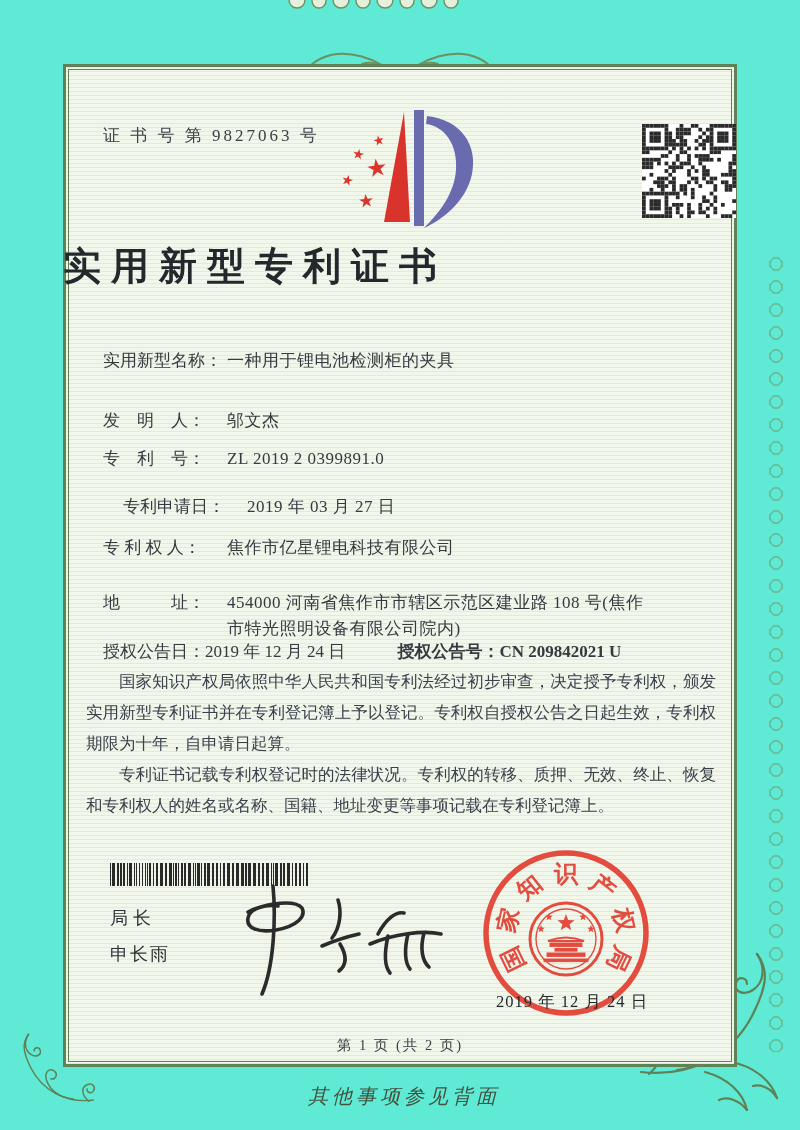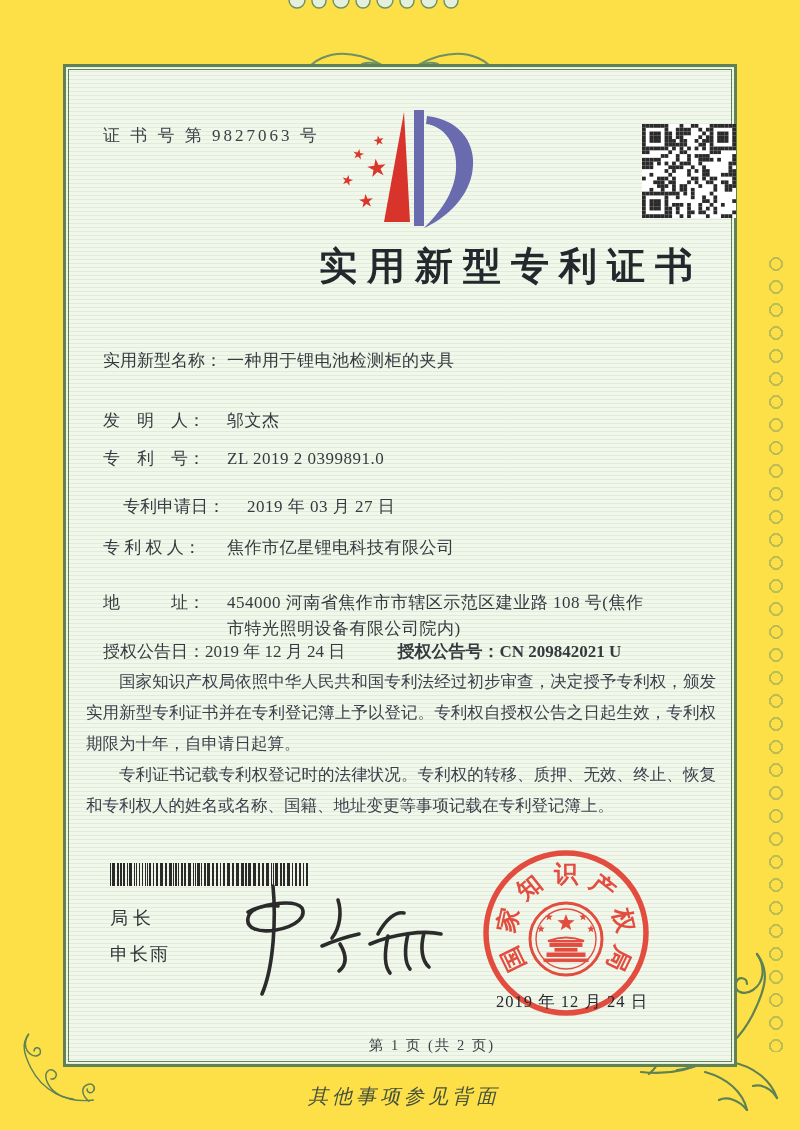--- a/index.html
+++ b/index.html
@@ -3,58 +3,58 @@
 <meta charset="utf-8">
 <style>
   html,body{margin:0;padding:0;}
   body{
     width:800px;height:1130px;
     font-family:"Liberation Serif","DejaVu Serif",serif;
     background:#ffffff;
   }
   .page{
     position:relative;width:800px;height:1130px;
-    background:#fde047;overflow:hidden;
+    background:#5eead4;overflow:hidden;
   }
   
   .frame{
     position:absolute;left:63px;top:64px;width:674px;height:1003px;
     border:3px solid #5e8156;
     background:#f2f7ec;
     background-image:repeating-linear-gradient(180deg,
       rgba(140,175,130,0.16) 0px, rgba(140,175,130,0.16) 1px,
       rgba(255,255,255,0) 1px, rgba(255,255,255,0) 4px);
     box-sizing:border-box;
   }
   .frame-inner{
     position:absolute;inset:2px;border:1px solid #5e8156;
   }
   .abs{position:absolute;}
   .cert-no{
     left:103px;top:124px;font-size:17px;letter-spacing:3px;color:#3b4145;
   }
   .title{
-    left:63px;top:241px;width:640px;text-align:right;
+    left:63px;top:241px;width:640px;text-align:left;
     font-size:38px;font-weight:600;letter-spacing:10px;color:#23282c;
   }
   .field-row{left:103px;width:560px;color:#343b3f;font-size:17px;line-height:26px;}
   .field-label{display:inline-block;width:124px;vertical-align:top;}
   .field-value{display:inline-block;vertical-align:top;max-width:430px;letter-spacing:0.5px;}
   .grant-row{left:103px;top:640px;width:560px;font-size:17px;color:#343b3f;}
   .grant-pair{display:inline-block;}
   .grant-pair.right{margin-left:48px;font-weight:bold;}
   .paragraphs{
     left:86px;top:666px;width:630px;color:#39414a;
     font-size:16.5px;line-height:31px;text-align:justify;
   }
   .paragraphs p{margin:0;text-indent:2em;}
   .officer-title{left:110px;top:906px;font-size:18px;letter-spacing:5px;color:#2e3336;}
   .officer-name{left:110px;top:942px;font-size:18px;letter-spacing:2px;color:#2e3336;}
   .seal-date{left:496px;top:991px;font-size:16.5px;letter-spacing:1px;color:#26292b;z-index:3;}
-  .page-footer{left:63px;top:1036px;width:674px;text-align:center;font-size:14.5px;color:#3b4145;letter-spacing:2px;margin-left:32px;}
+  .page-footer{left:63px;top:1036px;width:674px;text-align:center;font-size:14.5px;color:#3b4145;letter-spacing:2px;}
   .back-note{left:4px;top:1083px;width:800px;text-align:center;font-size:20px;
     font-style:italic;letter-spacing:4px;color:#45503f;}
   .star{position:absolute;color:#da362c;line-height:1;}
   .right-lace{
     left:763px;top:252px;width:26px;height:800px;
     background-image:radial-gradient(circle at 13px 12px,
       rgba(255,255,255,0) 5px, rgba(110,146,96,.45) 5px,
       rgba(110,146,96,.45) 7px, rgba(255,255,255,0) 7px);
     background-size:26px 23px;background-repeat:repeat-y;
   }

